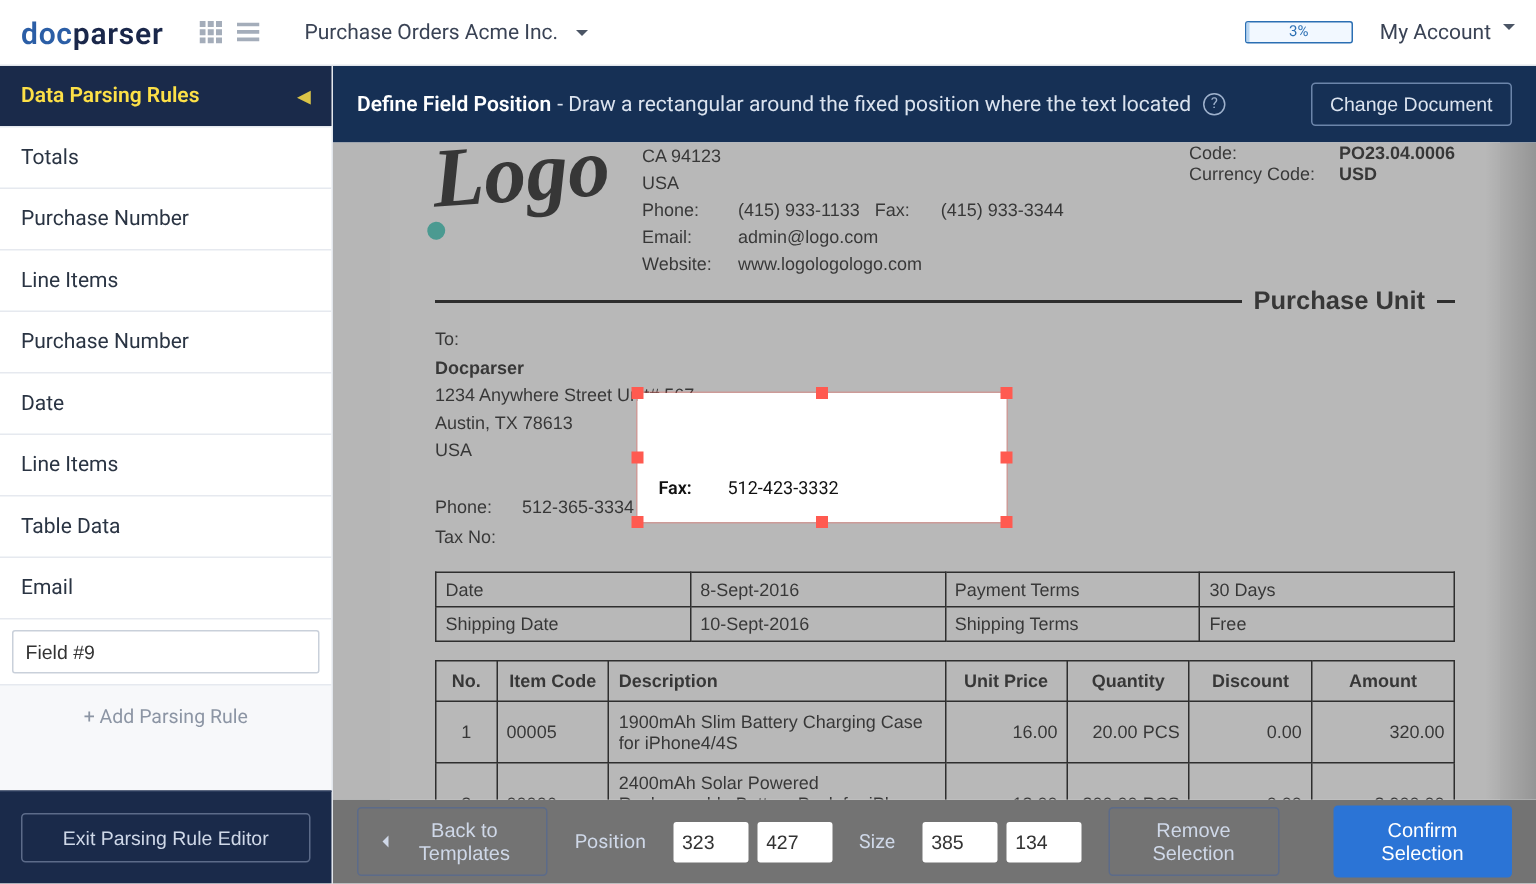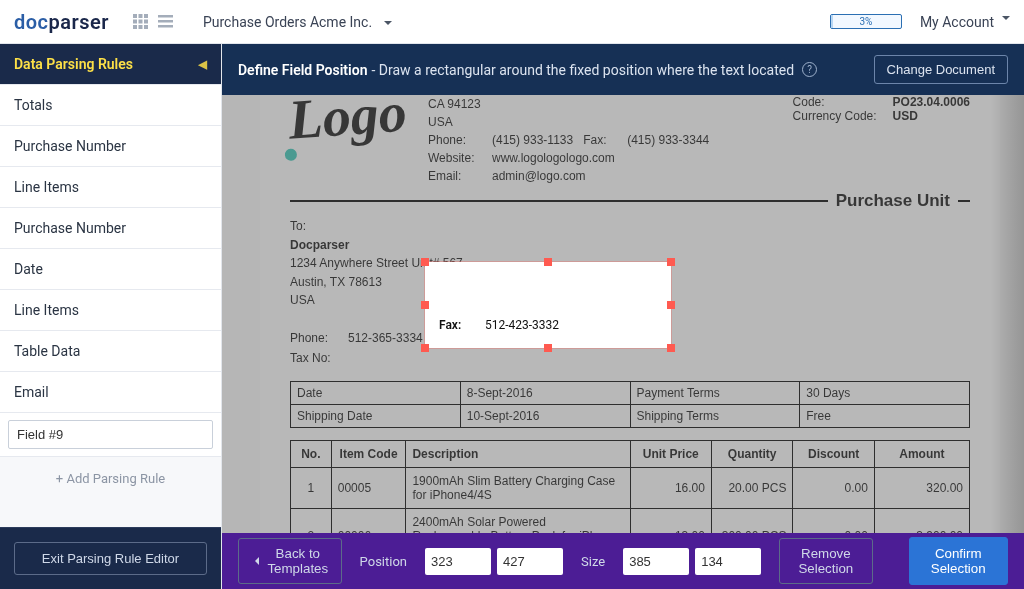--- a/index.html
+++ b/index.html
@@ -64,25 +64,25 @@
   .items-table td.rnum { text-align:right;}
 
   .selection-window { position:absolute; background:#fff; box-shadow:0 0 0 1px rgba(255,90,80,0.3);}
   .handle { position:absolute; width:8px; height:8px; background:#ff5a50;}
   .h-tl{left:-4px;top:-4px}.h-tr{right:-4px;top:-4px}.h-bl{left:-4px;bottom:-4px}.h-br{right:-4px;bottom:-4px}
   .h-tm{left:calc(50% - 4px);top:-4px}.h-bm{left:calc(50% - 4px);bottom:-4px}
   .h-ml{left:-4px;top:calc(50% - 4px)}.h-mr{right:-4px;top:calc(50% - 4px)}
   .sel-text { position:absolute; left:14px; top:56px; font-size:12px; color:#111;}
   .sel-text .k{display:inline-block; width:46px; font-weight:600;}
 
-  .footer { height:56px; background:#4c1d95; display:flex; align-items:center; padding:0 16px; gap:18px; color:#cfd8e8; font-size:13px;}
+  .footer { height:56px; background:#737373; display:flex; align-items:center; padding:0 16px; gap:18px; color:#cfd8e8; font-size:13px;}
   .footer .btn-outline { border:1px solid #5c6b89; color:#cfd8e8; background:transparent; padding:7px 12px; border-radius:3px; cursor:pointer; display:flex; align-items:center; gap:6px;}
   .footer .chev-left { display:inline-block; border:4px solid transparent; border-right-color:#cfd8e8; margin-right:2px;}
   .footer label { color:#cfd8e8; }
-  .footer input { width:66px; padding:6px 6px; border:none; border-radius:2px; font-size:13px; text-align:left; color:#333;}
+  .footer input { width:50px; padding:6px 6px; border:none; border-radius:2px; font-size:13px; text-align:left; color:#333;}
   .footer .pair { display:flex; gap:6px;}
   .footer .grow { flex:1;}
   .footer .btn-primary { background:#2b74d6; border:1px solid #2b74d6; color:#fff; padding:8px 16px; border-radius:3px; cursor:pointer;}
 
   .shadow-right { position:absolute; right:0; top:0; bottom:0; width:34px; background:linear-gradient(90deg, rgba(0,0,0,0) 0%, rgba(0,0,0,0.18) 100%); pointer-events:none;}
 </style>
 </head>
 <body>
 
 <div class="topbar">
@@ -166,22 +166,22 @@
     </div>
 
     <div class="canvas">
       <div class="doc">
         <div class="doc-head">
           <div class="doc-logo"><span>Logo</span><span class="dot"></span></div>
           <div class="doc-contact">
             <div>CA 94123</div>
             <div>USA</div>
             <div class="row"><span>Phone:</span><span>(415) 933-1133</span><span class="fax-label">Fax:</span><span>(415) 933-3344</span></div>
+            <div class="row"><span>Email:</span><span>admin@logo.com</span></div>
             <div class="row"><span>Website:</span><span>www.logologologo.com</span></div>
-            <div class="row"><span>Email:</span><span>admin@logo.com</span></div>
           </div>
           <div class="doc-right">
             <div class="row"><span>Code:</span><b>PO23.04.0006</b></div>
             <div class="row"><span>Currency Code:</span><b>USD</b></div>
           </div>
         </div>
         <div class="divider">
             <div class="line"></div>
             <div class="mid">Purchase Unit</div>
             <div class="line" style="flex:0 0 12px"></div>

